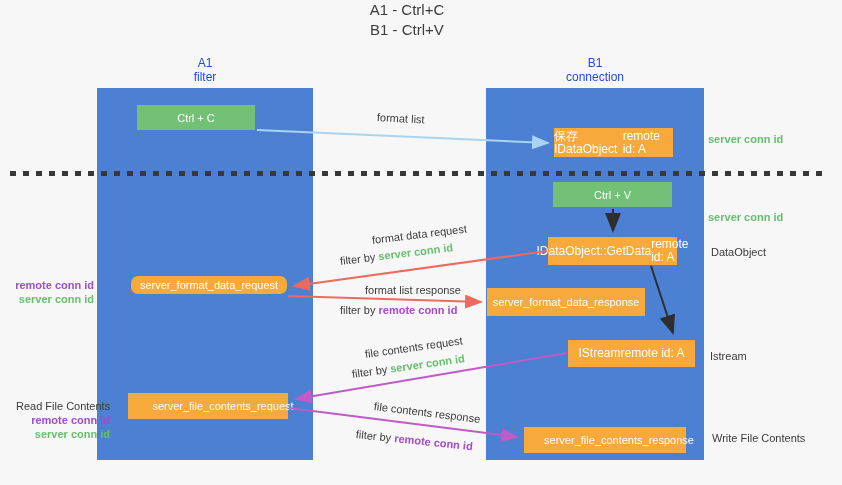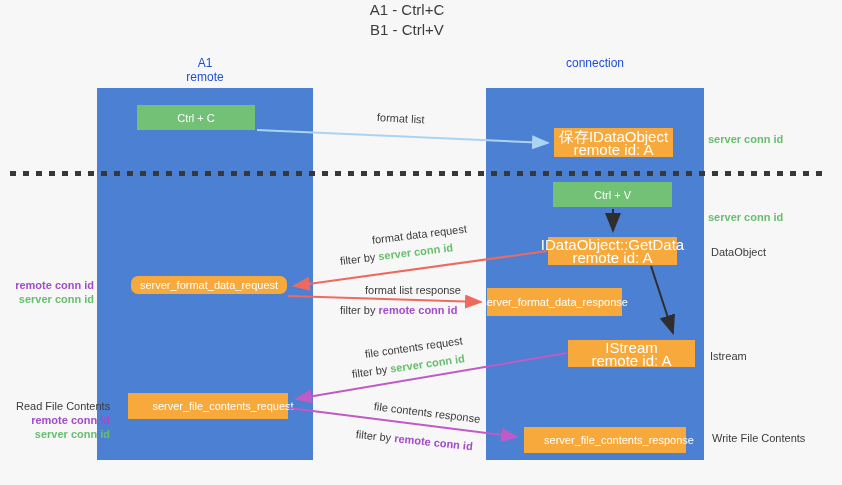--- a/index.html
+++ b/index.html
@@ -25,21 +25,21 @@
   .dotted{
     position:absolute;left:10px;top:171px;width:816px;height:5px;
     background:repeating-linear-gradient(90deg,#383838 0 6px,transparent 6px 13px);
   }
   .box{
     position:absolute;display:flex;align-items:center;justify-content:center;
     color:#fff;text-align:left;font-size:11px;box-sizing:border-box;
   }
   .box.green{background:#72c177;}
   .box.orange{background:#f8a93c;}
-  .box.two-line{flex-direction:column;line-height:13px;font-size:15px;}
+  .box.two-line{line-height:13px;font-size:12px;}
   .lbl{
     position:absolute;font-size:11px;color:#3b3b3b;white-space:nowrap;
   }
   .lbl.rot{transform-origin:left center;}
   .green-txt{color:#67bf6e;font-weight:bold;}
   .purple-txt{color:#a44bc9;font-weight:bold;}
   .left-stack{
     position:absolute;left:0;width:94px;text-align:right;font-size:11px;line-height:14px;white-space:nowrap;
   }
   svg.arrows{position:absolute;left:0;top:0;pointer-events:none;}
@@ -49,23 +49,24 @@
 
 <div class="canvas">
 
   <div class="title">
     <div>A1 - Ctrl+C</div>
     <div>B1 - Ctrl+V</div>
   </div>
 
   <div class="col-header" style="left:97px;width:216px;">
     <div>A1</div>
-    <div>remote</div>
+    <div>filter</div>
   </div>
   <div class="col-header" style="left:486px;width:218px;">
+    <div>B1</div>
     <div>connection</div>
   </div>
 
   <div class="column" style="left:97px;width:216px;"></div>
   <div class="column" style="left:486px;width:218px;"></div>
 
   <div class="dotted"></div>
 
   <div class="box green" style="left:137px;top:105px;width:118px;height:25px;">
     <span>Ctrl + C</span>
@@ -82,21 +83,21 @@
 
   <div class="box orange two-line" style="left:548px;top:237px;width:129px;height:28px;">
     <span>IDataObject::GetData</span>
     <span>remote id: A</span>
   </div>
 
   <div class="box orange" style="left:131px;top:276px;width:156px;height:18px;border-radius:7px;">
     <span>server_format_data_request</span>
   </div>
 
-  <div class="box orange" style="left:487px;top:288px;width:135px;height:28px;">
+  <div class="box orange" style="left:487px;top:288px;width:158px;height:28px;">
     <span>server_format_data_response</span>
   </div>
 
   <div class="box orange two-line" style="left:568px;top:340px;width:127px;height:27px;">
     <span>IStream</span>
     <span>remote id: A</span>
   </div>
 
   <div class="box orange" style="left:128px;top:393px;width:160px;height:26px;padding-left:30px;">
     <span>server_file_contents_request</span>

